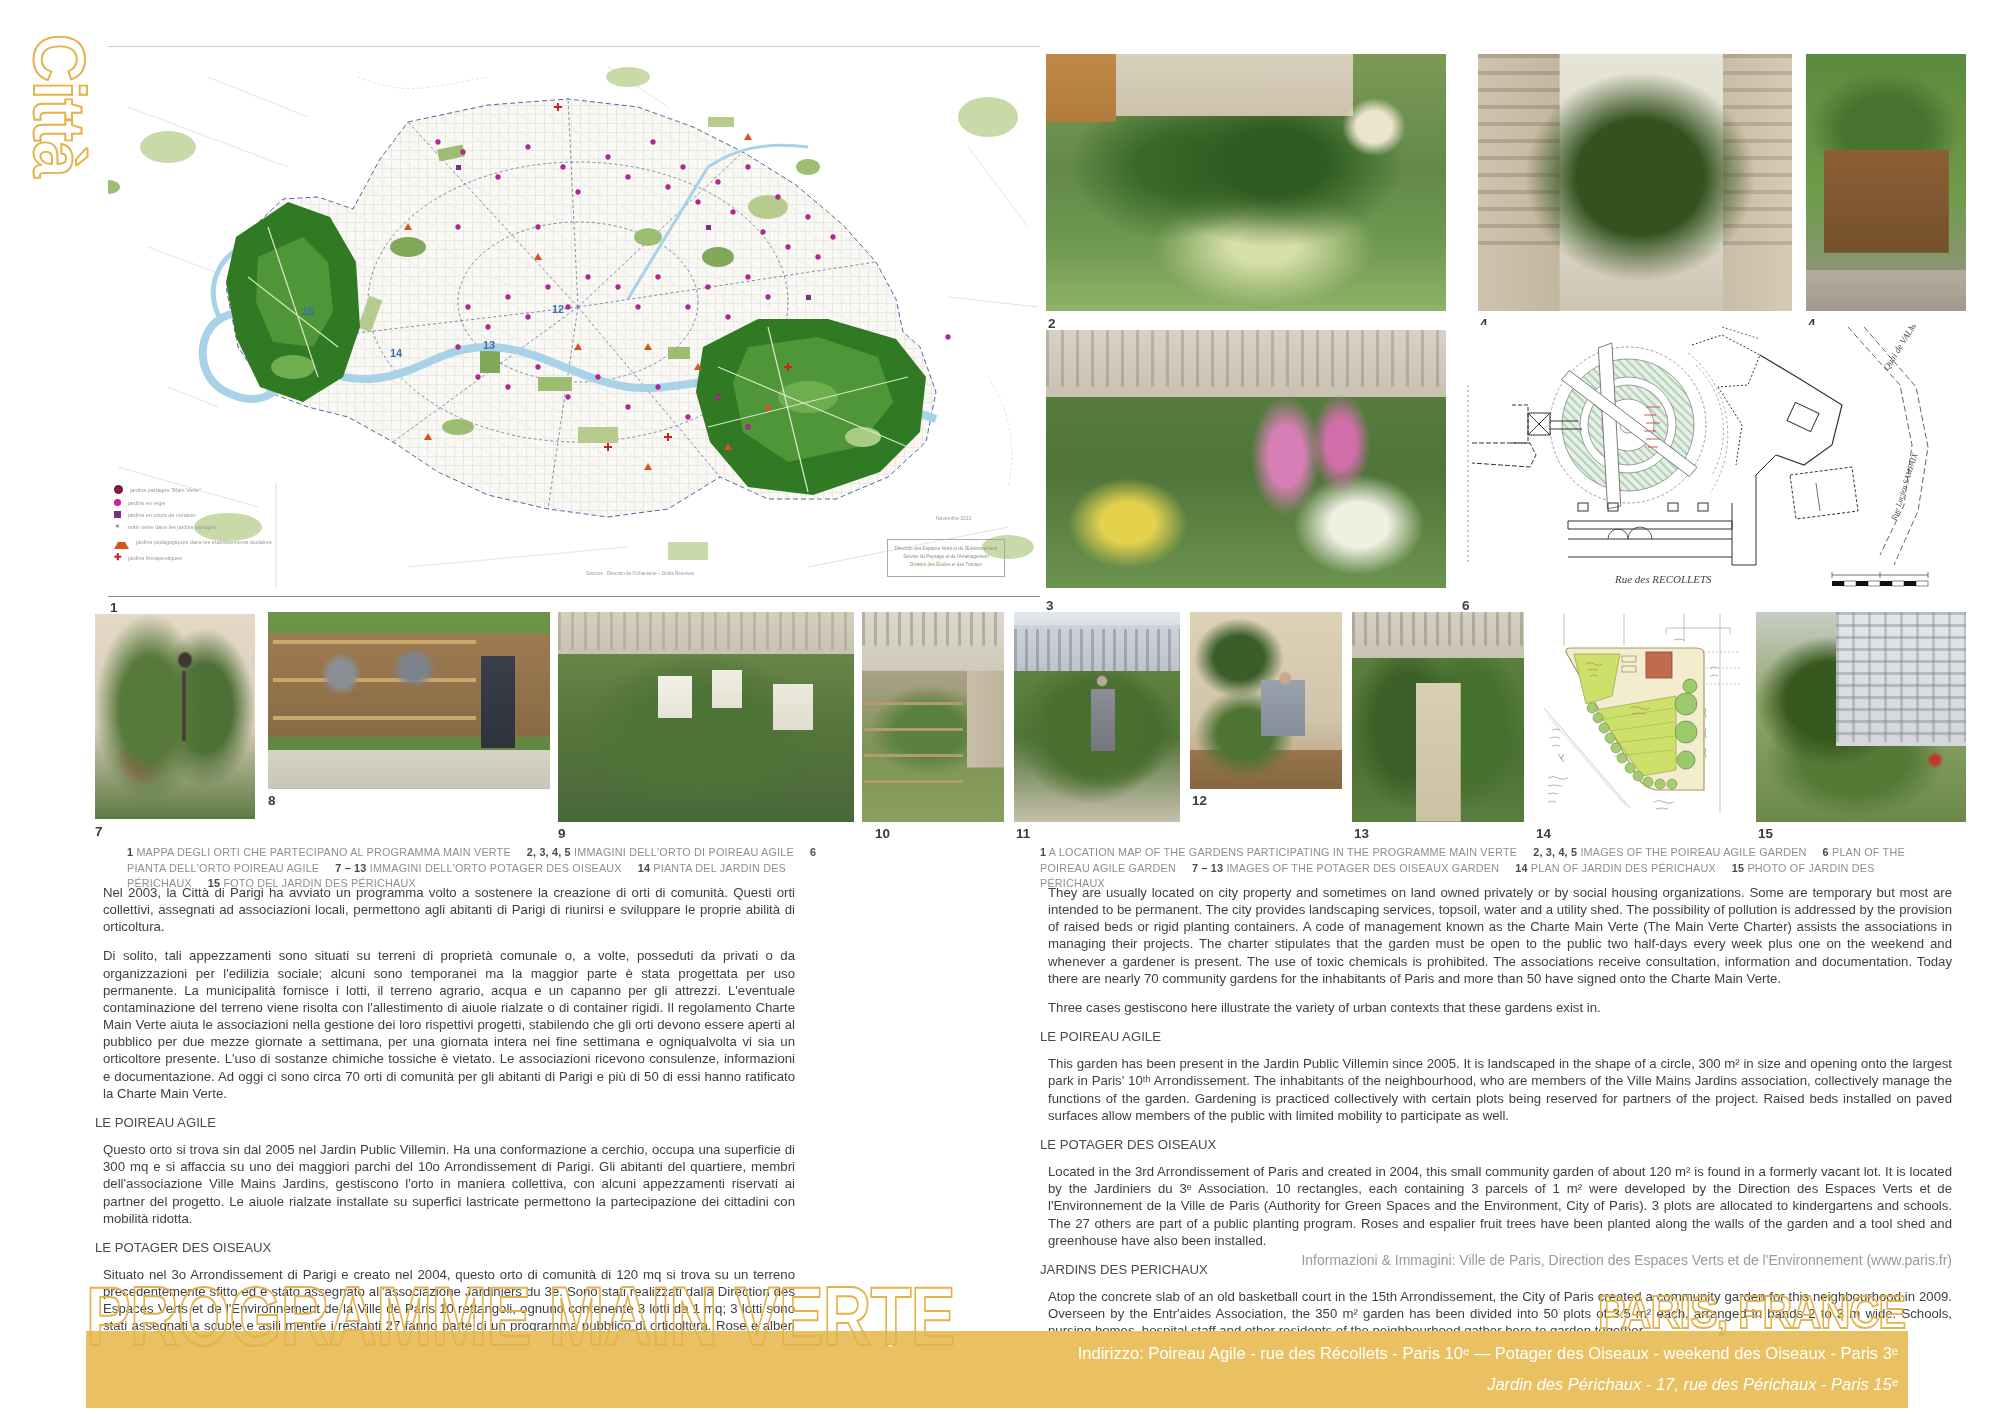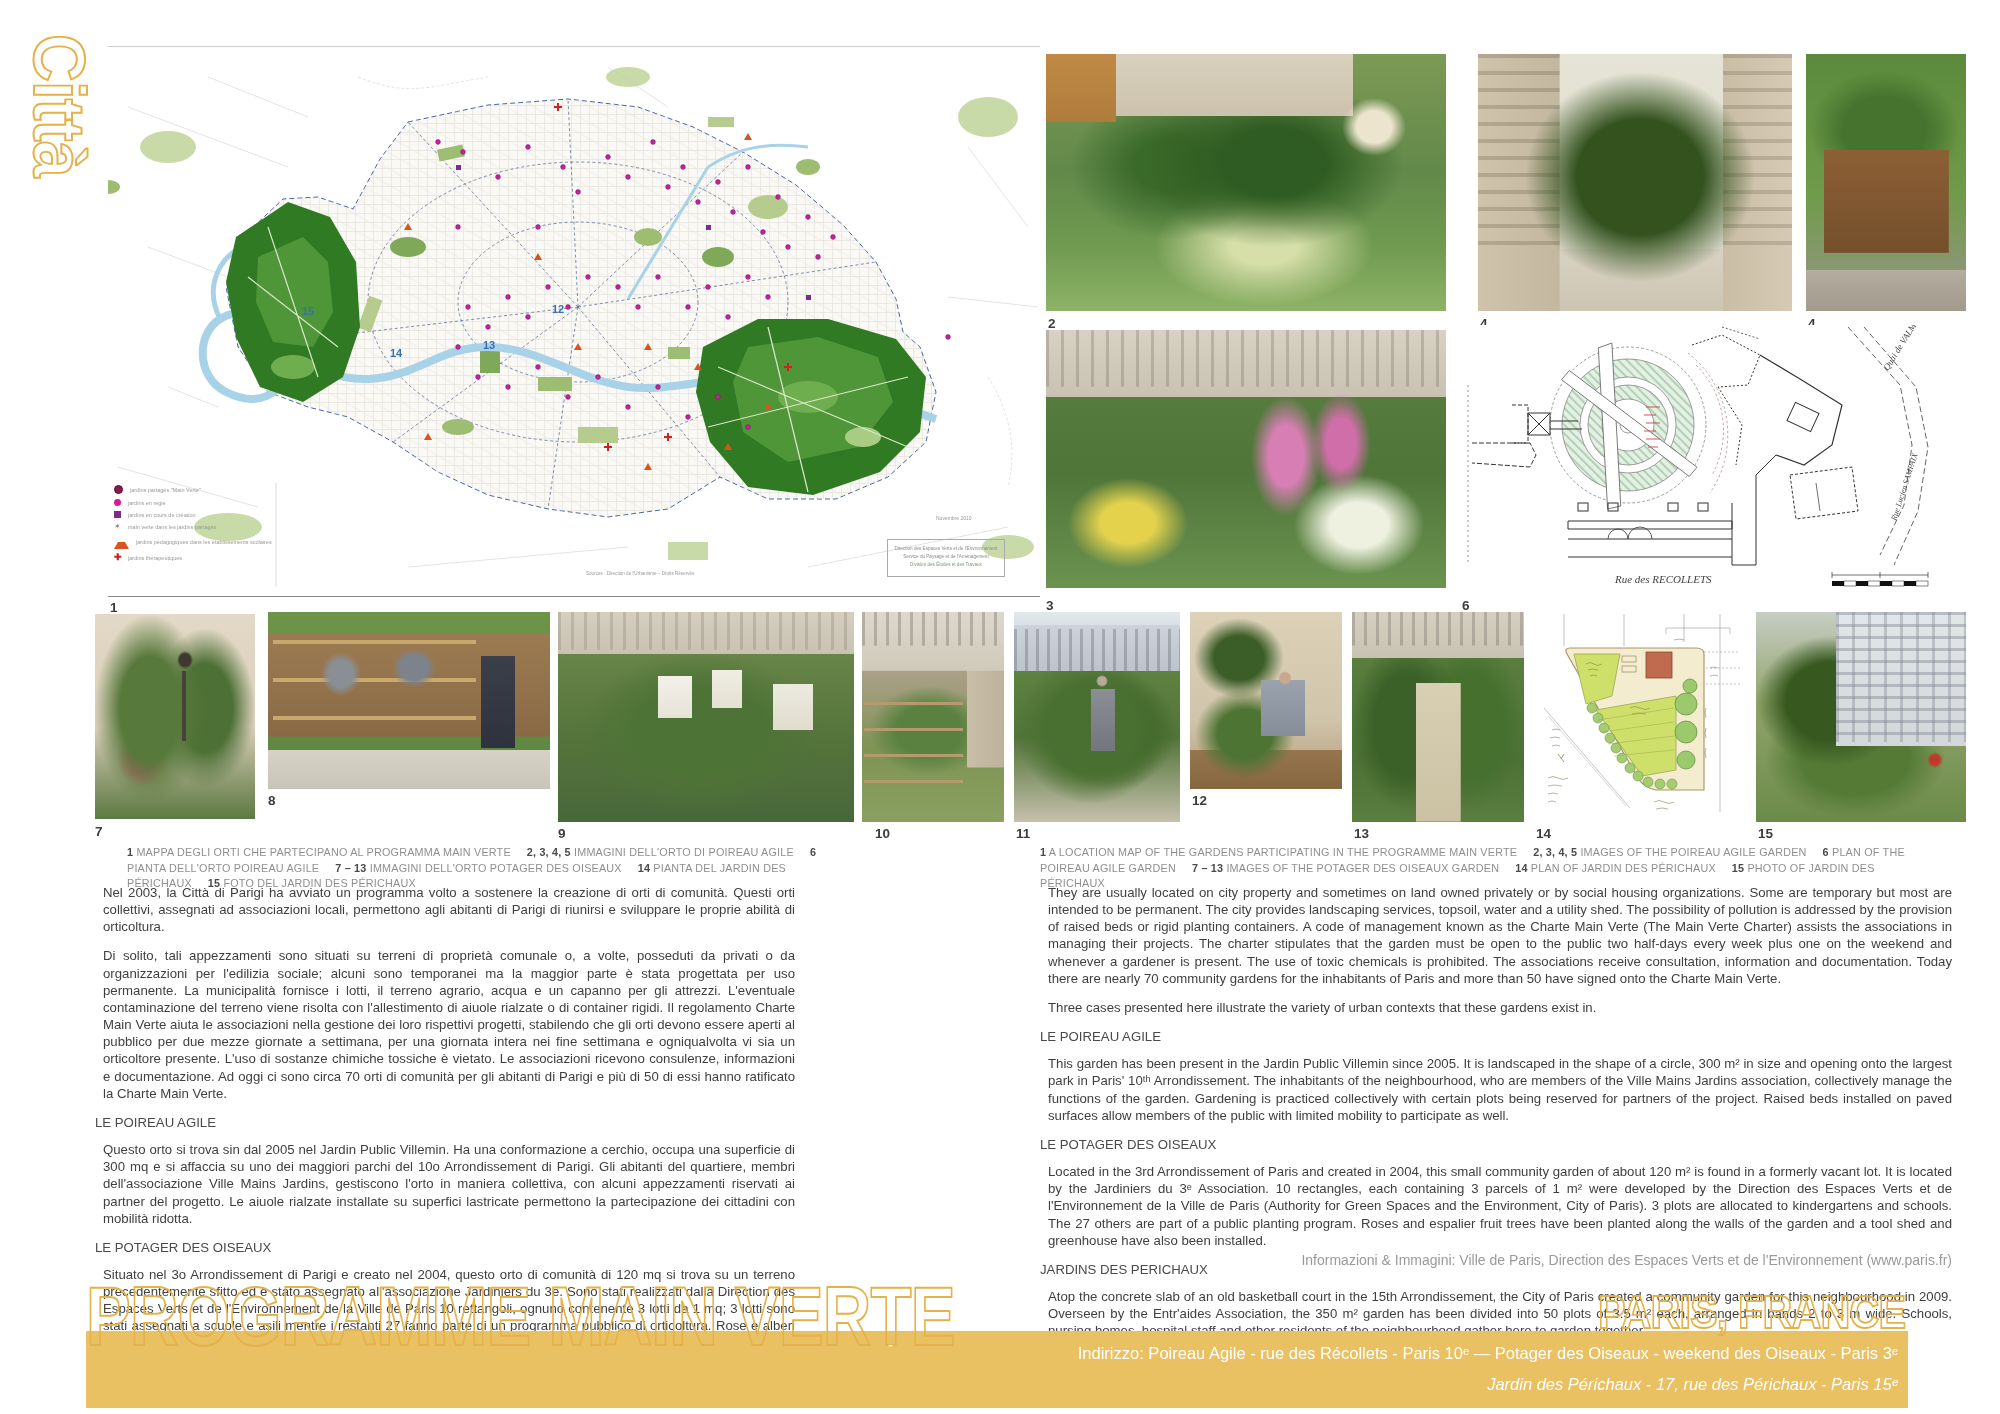--- a/index.html
+++ b/index.html
@@ -591,21 +591,21 @@
       <p class="col-p">Nel 2003, la Città di Parigi ha avviato un programma volto a sostenere la creazione di orti di comunità. Questi orti collettivi, assegnati ad associazioni locali, permettono agli abitanti di Parigi di riunirsi e sviluppare le proprie abilità di orticoltura.</p>
       <p class="col-p">Di solito, tali appezzamenti sono situati su terreni di proprietà comunale o, a volte, posseduti da privati o da organizzazioni per l'edilizia sociale; alcuni sono temporanei ma la maggior parte è stata progettata per uso permanente. La municipalità fornisce i lotti, il terreno agrario, acqua e un capanno per gli attrezzi. L'eventuale contaminazione del terreno viene risolta con l'allestimento di aiuole rialzate o di container rigidi. Il regolamento Charte Main Verte aiuta le associazioni nella gestione dei loro rispettivi progetti, stabilendo che gli orti devono essere aperti al pubblico per due mezze giornate a settimana, per una giornata intera nei fine settimana e ogniqualvolta vi sia un orticoltore presente. L'uso di sostanze chimiche tossiche è vietato. Le associazioni ricevono consulenze, informazioni e documentazione. Ad oggi ci sono circa 70 orti di comunità per gli abitanti di Parigi e più di 50 di essi hanno ratificato la Charte Main Verte.</p>
       <div class="col-h">LE POIREAU AGILE</div>
       <p class="col-p">Questo orto si trova sin dal 2005 nel Jardin Public Villemin. Ha una conformazione a cerchio, occupa una superficie di 300 mq e si affaccia su uno dei maggiori parchi del 10o Arrondissement di Parigi. Gli abitanti del quartiere, membri dell'associazione Ville Mains Jardins, gestiscono l'orto in maniera collettiva, con alcuni appezzamenti riservati ai partner del progetto. Le aiuole rialzate installate su superfici lastricate permettono la partecipazione dei cittadini con mobilità ridotta.</p>
       <div class="col-h">LE POTAGER DES OISEAUX</div>
       <p class="col-p">Situato nel 3o Arrondissement di Parigi e creato nel 2004, questo orto di comunità di 120 mq si trova su un terreno precedentemente sfitto ed è stato assegnato all'associazione Jardiniers du 3e. Sono stati realizzati dalla Direction des Espaces Verts et de l'Environnement de la Ville de Paris 10 rettangoli, ognuno contenente 3 lotti da 1 mq; 3 lotti sono stati assegnati a scuole e asili mentre i restanti 27 fanno parte di un programma pubblico di orticoltura. Rose e alberi da frutto allevati a spalliera sono stati piantati lungo le mura dell'orto. Inoltre, sono stati costruiti un capanno per gli attrezzi e una serra.</p>
       <div class="col-h">JARDINS DES PERICHAUX</div>
     </div>
   <div id="col-en" class="col">
       <p class="col-p">They are usually located on city property and sometimes on land owned privately or by social housing organizations. Some are temporary but most are intended to be permanent. The city provides landscaping services, topsoil, water and a utility shed. The possibility of pollution is addressed by the provision of raised beds or rigid planting containers. A code of management known as the Charte Main Verte (The Main Verte Charter) assists the associations in managing their projects. The charter stipulates that the garden must be open to the public two half-days every week plus one on the weekend and whenever a gardener is present. The use of toxic chemicals is prohibited. The associations receive consultation, information and documentation. Today there are nearly 70 community gardens for the inhabitants of Paris and more than 50 have signed onto the Charte Main Verte.</p>
-      <p class="col-p">Three cases presented here illustrate the variety of urban contexts that these gardens exist in.</p>
+      <p class="col-p">Three cases gestiscono here illustrate the variety of urban contexts that these gardens exist in.</p>
       <div class="col-h">LE POIREAU AGILE</div>
       <p class="col-p">This garden has been present in the Jardin Public Villemin since 2005. It is landscaped in the shape of a circle, 300 m² in size and opening onto the largest park in Paris' 10ᵗʰ Arrondissement. The inhabitants of the neighbourhood, who are members of the Ville Mains Jardins association, collectively manage the functions of the garden. Gardening is practiced collectively with certain plots being reserved for partners of the project. Raised beds installed on paved surfaces allow members of the public with limited mobility to participate as well.</p>
       <div class="col-h">LE POTAGER DES OISEAUX</div>
       <p class="col-p">Located in the 3rd Arrondissement of Paris and created in 2004, this small community garden of about 120 m² is found in a formerly vacant lot. It is located by the Jardiniers du 3ᵉ Association. 10 rectangles, each containing 3 parcels of 1 m² were developed by the Direction des Espaces Verts et de l'Environnement de la Ville de Paris (Authority for Green Spaces and the Environment, City of Paris). 3 plots are allocated to kindergartens and schools. The 27 others are part of a public planting program. Roses and espalier fruit trees have been planted along the walls of the garden and a tool shed and greenhouse have also been installed.</p>
       <div class="col-h">JARDINS DES PERICHAUX</div>
       <p class="col-p">Atop the concrete slab of an old basketball court in the 15th Arrondissement, the City of Paris created a community garden for this neighbourhood in 2009. Overseen by the Entr'aides Association, the 350 m² garden has been divided into 50 plots of 3.5 m² each, arranged in bands 2 to 3 m wide. Schools, nursing homes, hospital staff and other residents of the neighbourhood gather here to garden together.</p>
     </div>
   <div id="credits-line">Informazioni &amp; Immagini: Ville de Paris, Direction des Espaces Verts et de l'Environnement (www.paris.fr)</div>
 
   <div id="main-title" class="outline-type">PROGRAMME MAIN VERTE</div>

